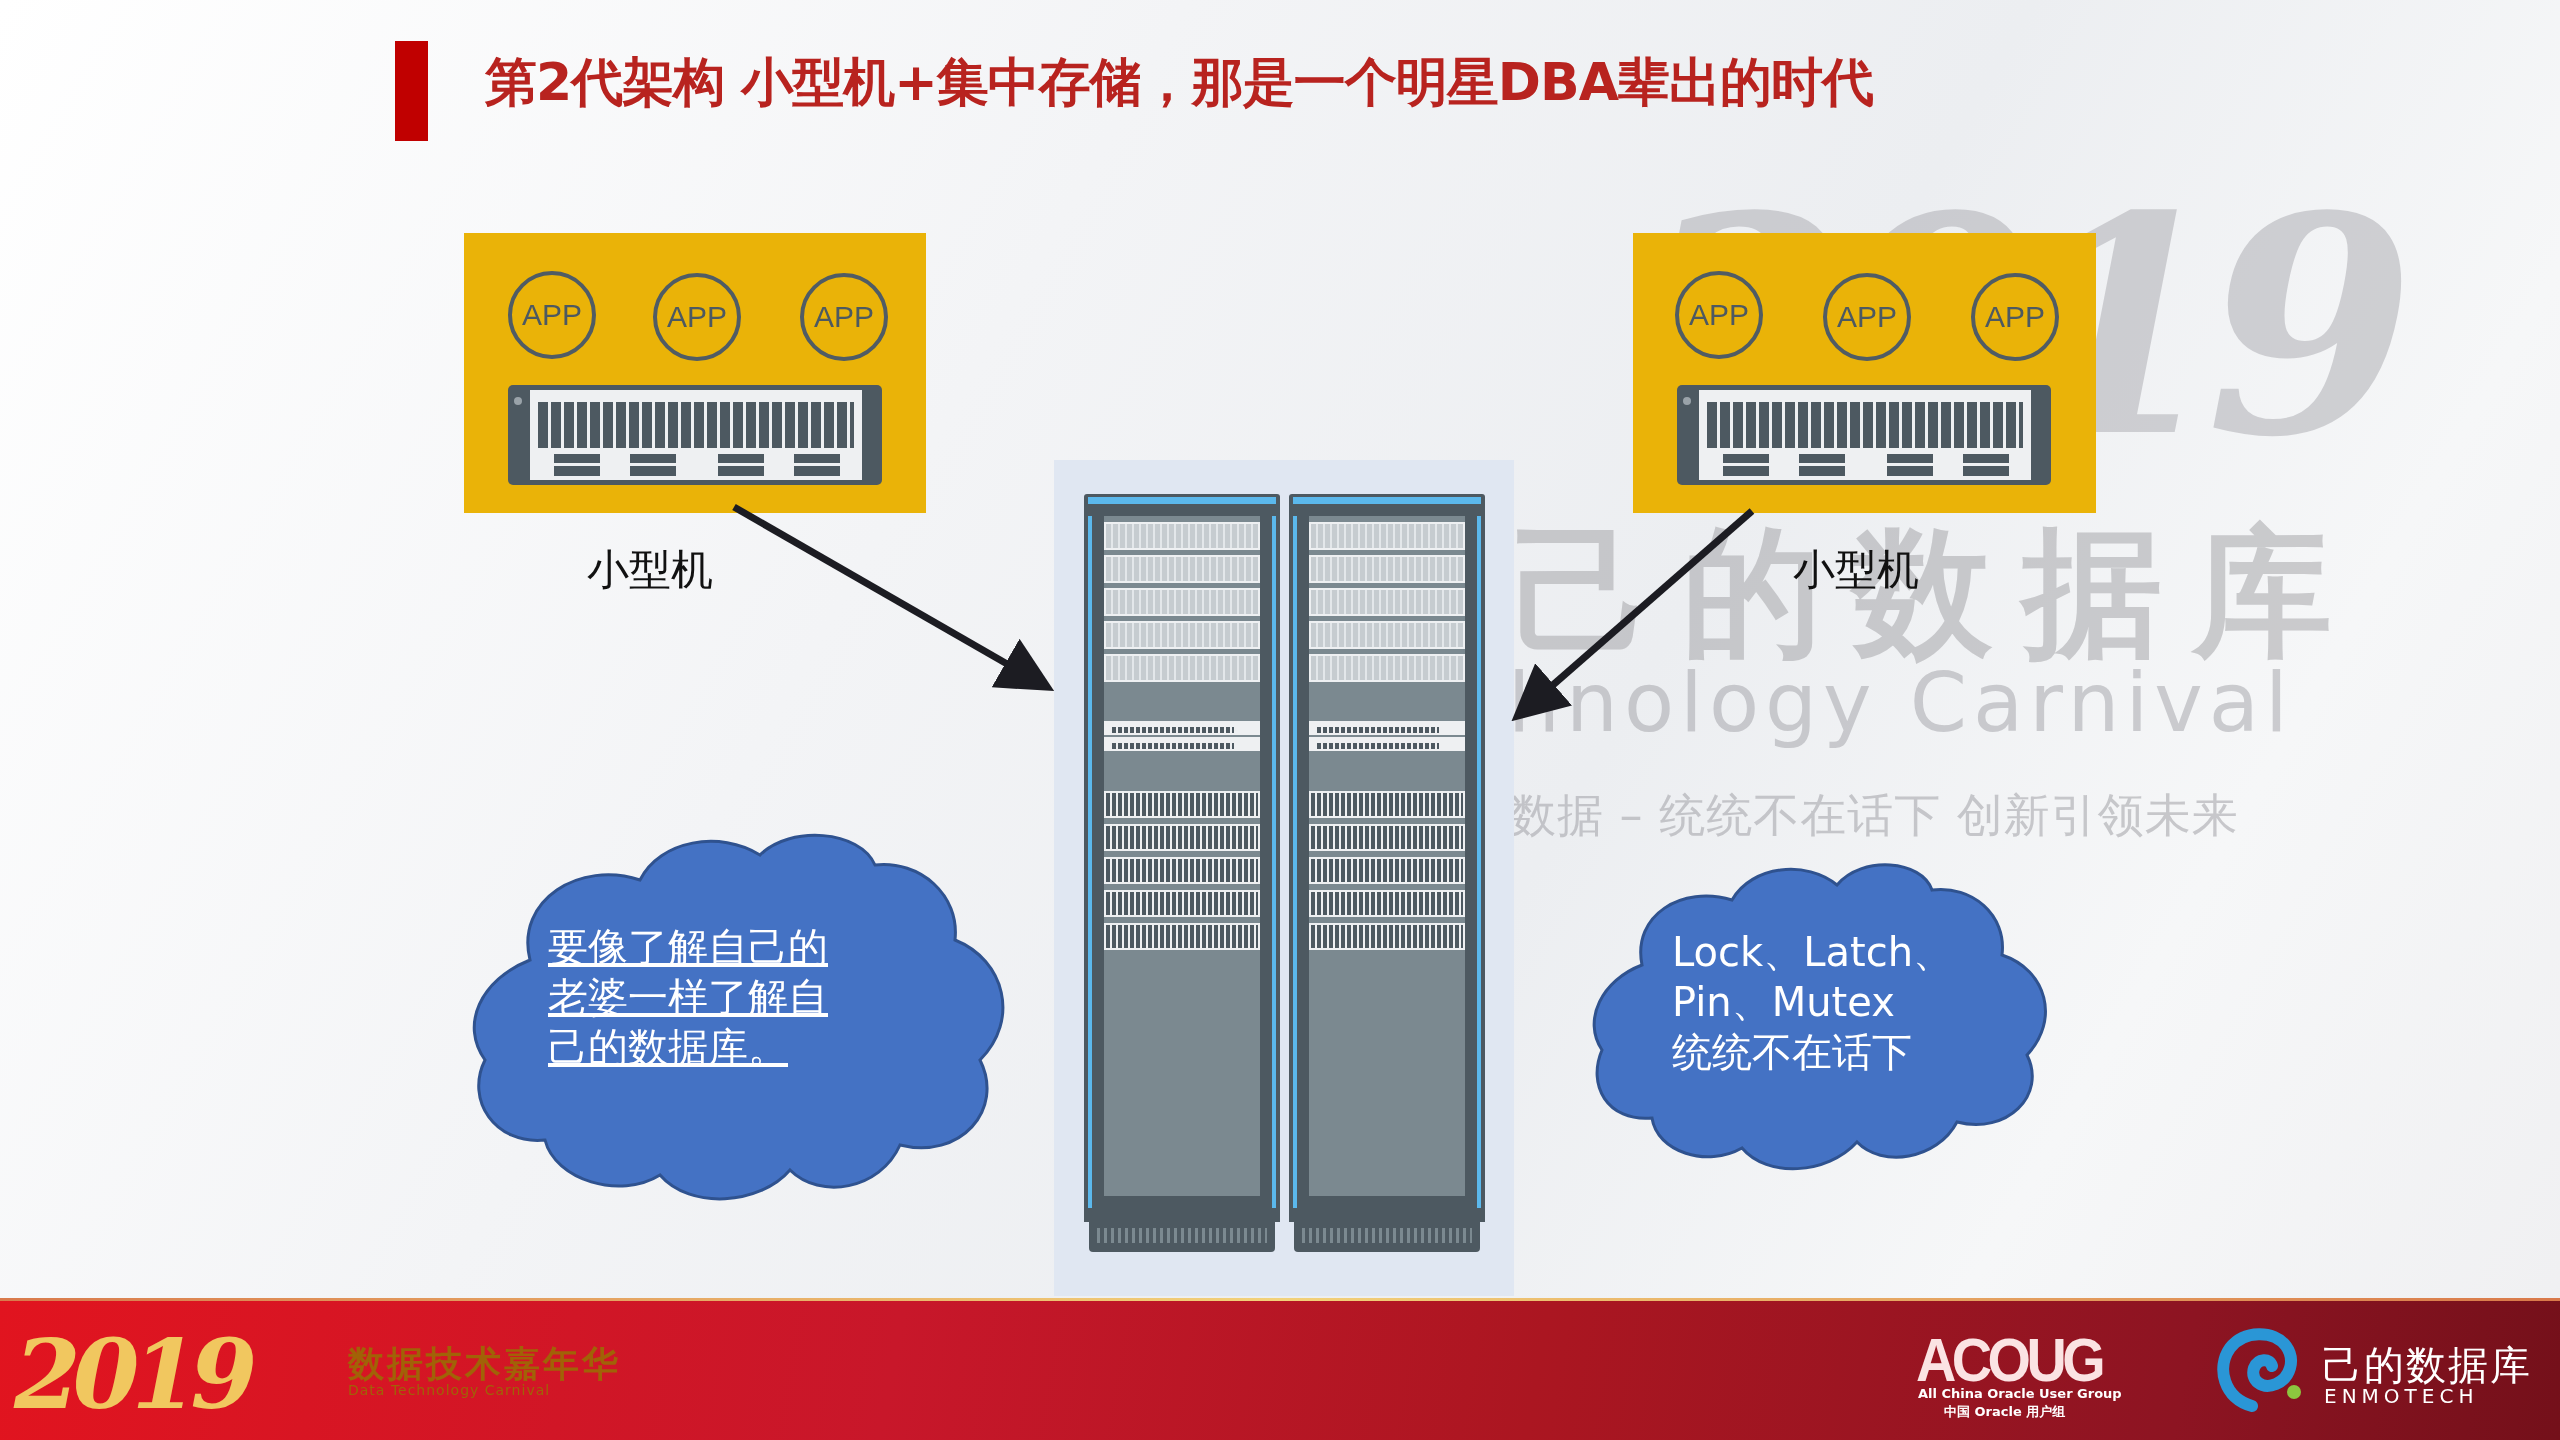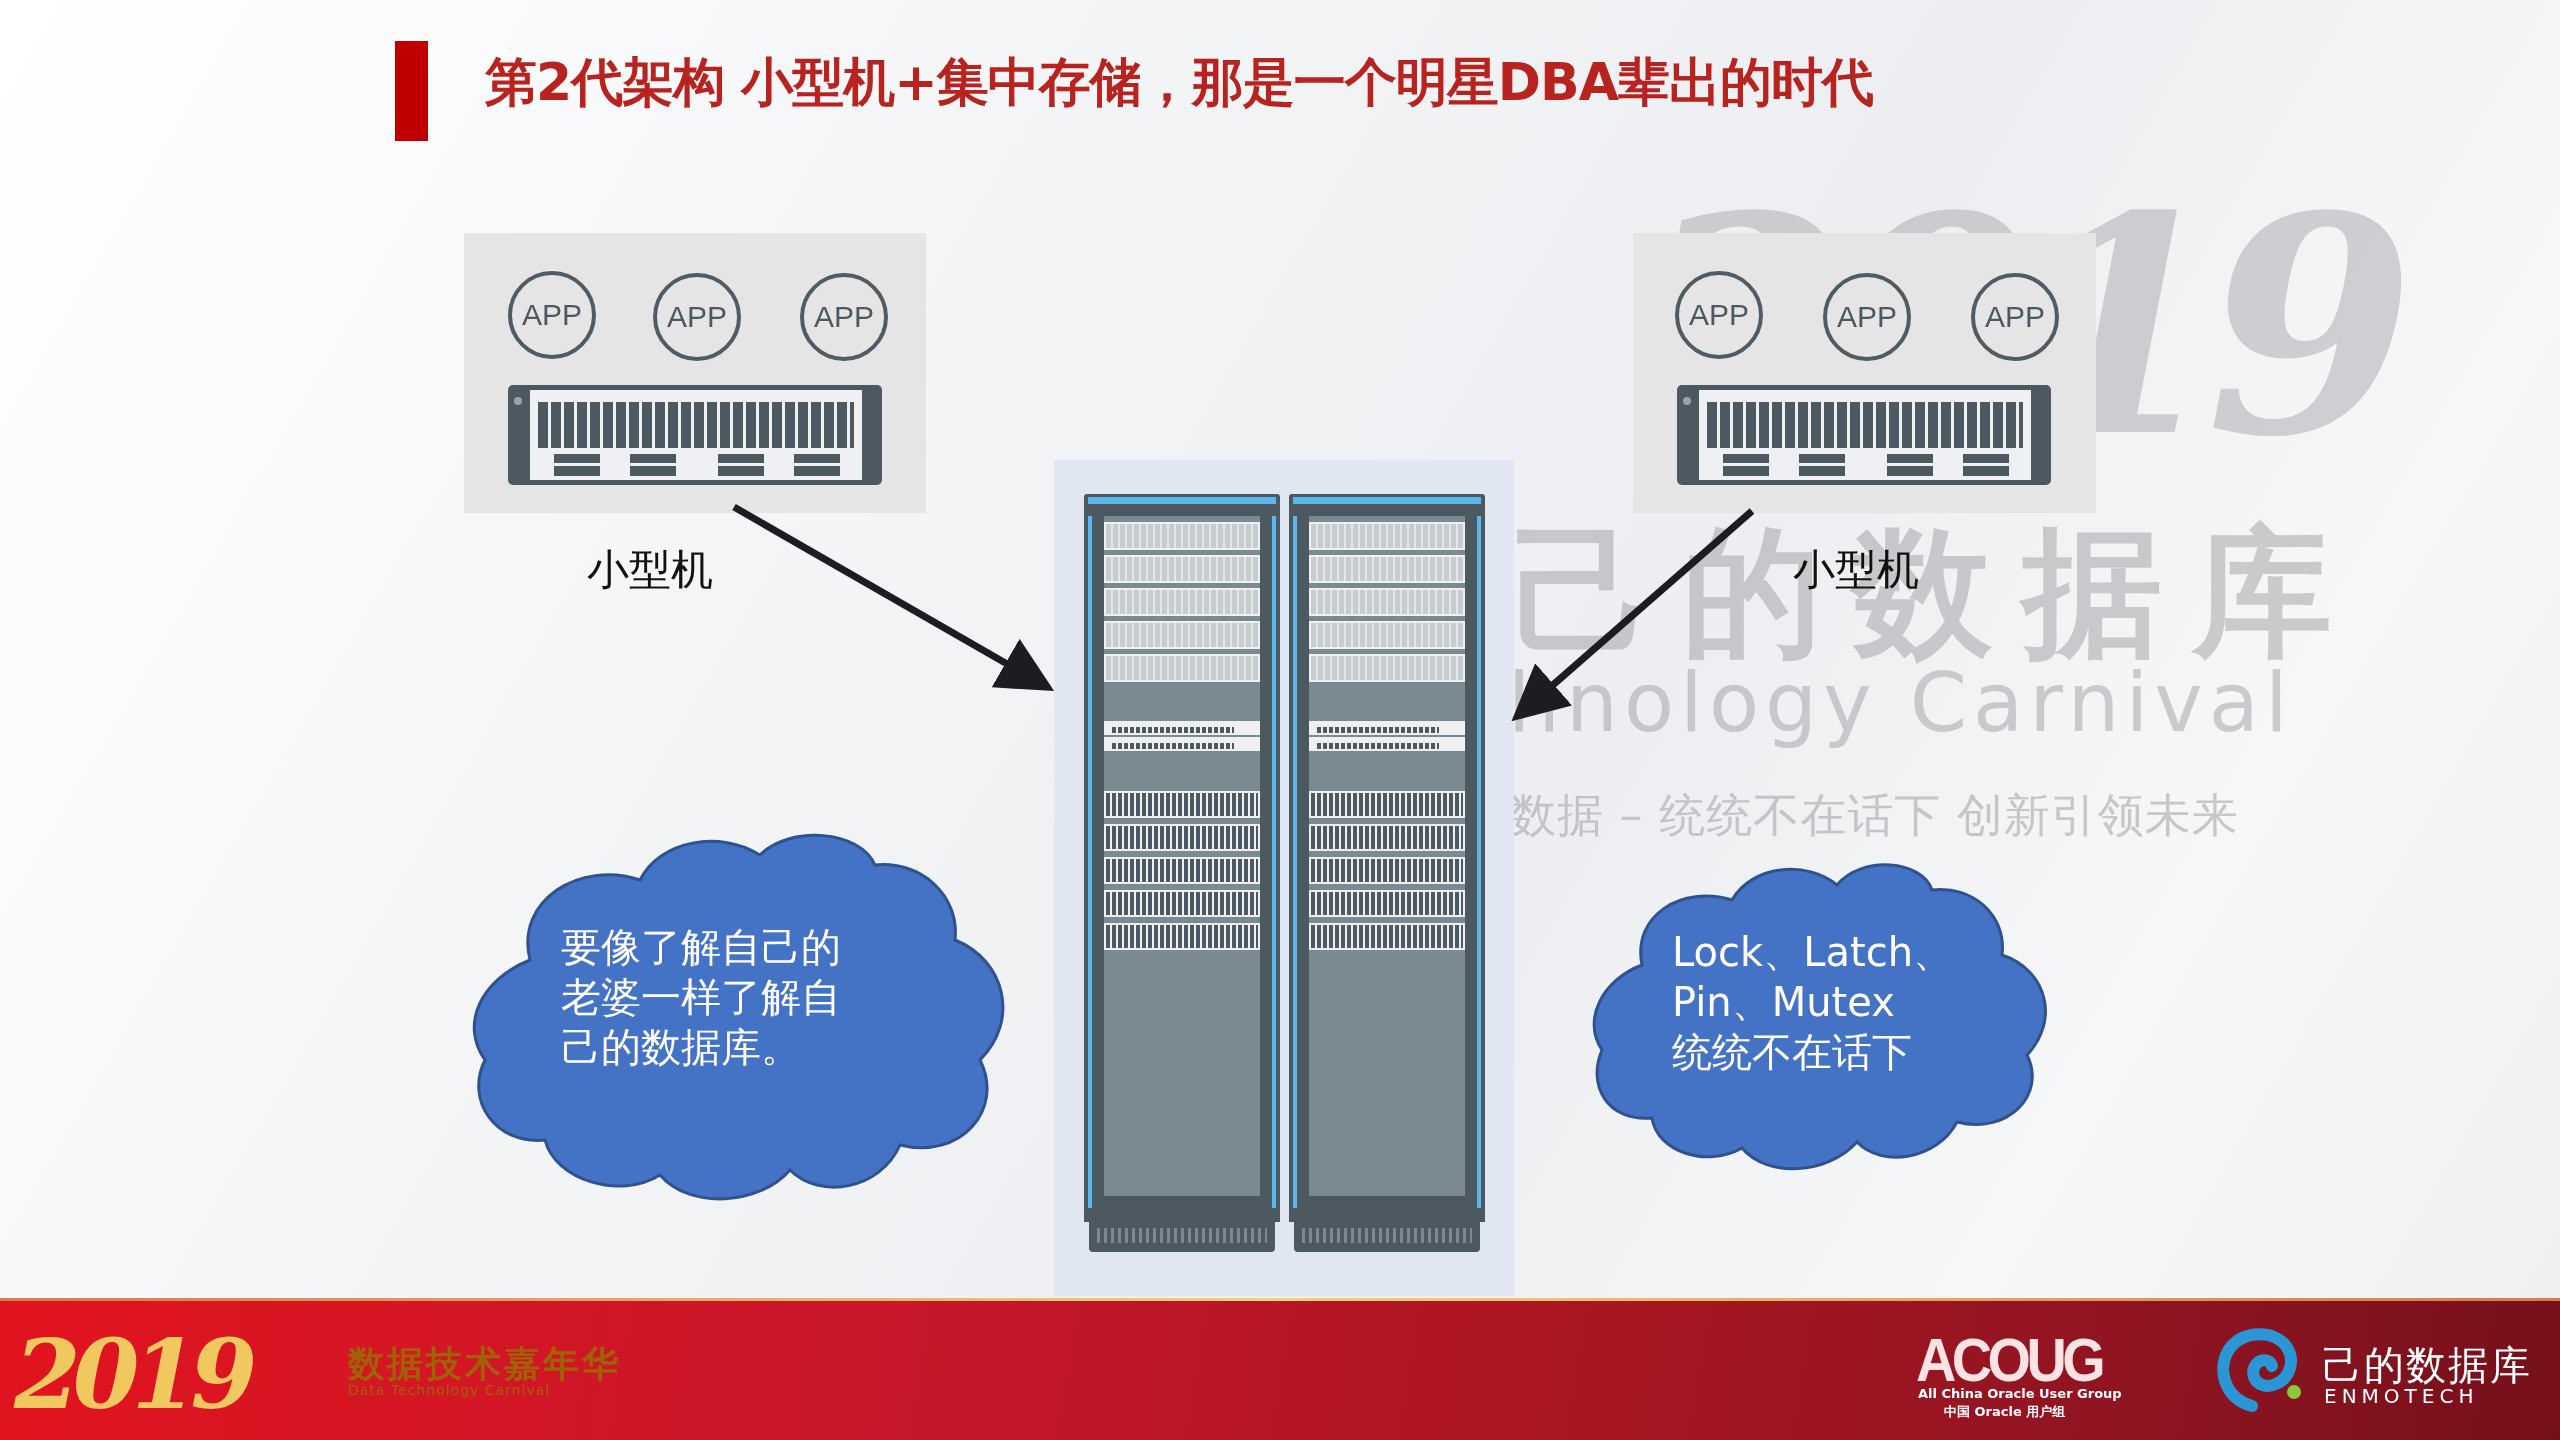--- a/index.html
+++ b/index.html
@@ -15,21 +15,21 @@
   .title-text { left:485px; top:48px; font-size:52px; font-weight:bold; color:#b8231f; white-space:nowrap; letter-spacing:-1px; }
 
   
   .wm { color:rgba(150,150,155,0.55); white-space:nowrap; }
   .wm-2019 { left:1640px; top:150px; font-family:"DejaVu Serif",serif; font-style:italic; font-weight:bold; font-size:300px; color:rgba(175,175,180,0.55); letter-spacing:-20px; }
   .wm-cn { left:1512px; top:500px; font-size:140px; font-weight:bold; letter-spacing:30px; color:rgba(165,165,170,0.55); }
   .wm-en { left:1508px; top:655px; font-size:82px; letter-spacing:6px; color:rgba(160,160,165,0.5); }
   .wm-slogan { left:1510px; top:785px; font-size:46px; letter-spacing:1px; color:rgba(160,160,165,0.55); }
 
   
-  .panel { background:#e5e5e5;text-align:center; }
+  .panel { background:#eab308;text-align:center; }
   .panel-left { left:464px; top:233px; width:462px; height:280px; }
   .panel-right { left:1633px; top:233px; width:463px; height:280px; }
   .app-circle {
     position:absolute; width:88px; height:88px; border:4px solid #505c64; border-radius:50%;
     box-sizing:border-box; display:flex; align-items:center; justify-content:center;
     font-size:30px; color:#4d5961; font-family:"Liberation Sans",sans-serif;
   }
   .server {
     position:absolute; left:44px; top:152px; width:374px; height:100px; background:#4d5961; border-radius:5px;
   }
@@ -177,21 +177,21 @@
       <path d="M0,0 L8,4 L0,8 z" fill="#1c1c22"></path>
     </marker>
   </defs>
   <line x1="734" y1="507" x2="1042" y2="684" stroke="#1c1c22" stroke-width="7" marker-end="url(#ah)"></line>
   <line x1="1752" y1="511" x2="1522" y2="712" stroke="#1c1c22" stroke-width="7" marker-end="url(#ah)"></line>
 </svg>
 
 <svg class="cloud" style="left:460px;top:820px;" width="570" height="390" viewBox="0 0 570 390">
   <path d="M70,140 C55,80 120,40 180,60 C200,20 260,10 300,35 C330,5 400,10 415,45 C460,40 500,75 495,120 C545,140 560,200 520,240 C545,290 500,340 440,325 C420,370 360,380 330,350 C300,385 230,390 200,355 C160,380 95,360 85,320 C35,325 5,280 25,240 C0,205 20,160 70,140 Z" fill="#4472c4" stroke="#2f528f" stroke-width="3"></path>
 </svg>
-<div class="cloud-text" style="left:561px;top:922px;">要像了解自己的
+<div class="cloud-text" style="left:548px;top:922px;text-decoration:underline;">要像了解自己的
 老婆一样了解自
 己的数据库。</div>
 
 <svg class="cloud" style="left:1582px;top:850px;" width="480" height="330" viewBox="0 0 480 330">
   <path d="M60,115 C50,65 100,35 150,50 C170,15 225,10 255,35 C280,5 340,10 350,40 C390,35 425,65 420,105 C465,120 478,170 445,205 C465,245 425,285 375,272 C355,310 300,318 275,292 C245,325 185,328 160,298 C125,318 75,302 70,268 C25,272 5,235 20,200 C0,170 20,130 60,115 Z" fill="#4472c4" stroke="#2f528f" stroke-width="3"></path>
 </svg>
 <div class="cloud-text" style="left:1672px;top:927px;">Lock、Latch、
 Pin、Mutex
 统统不在话下</div>
 

